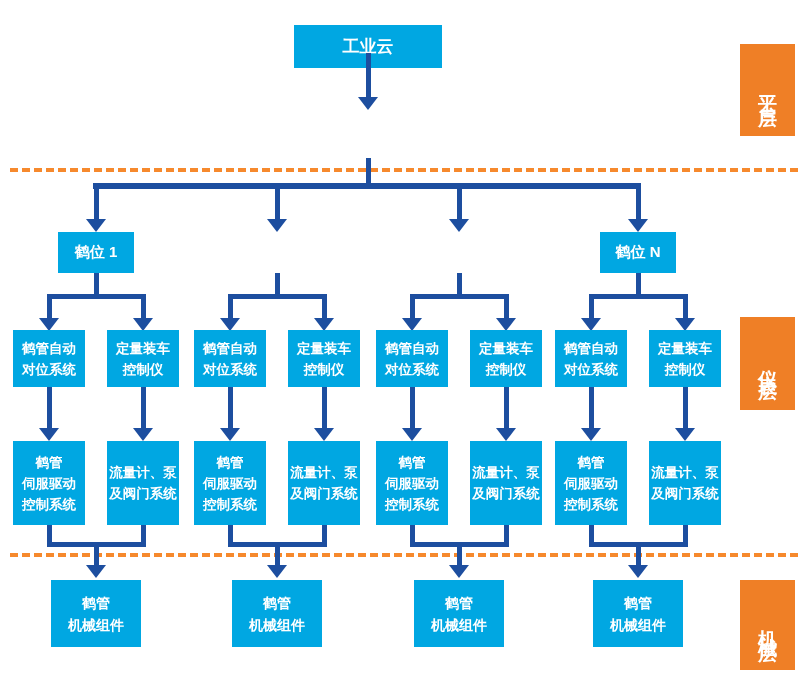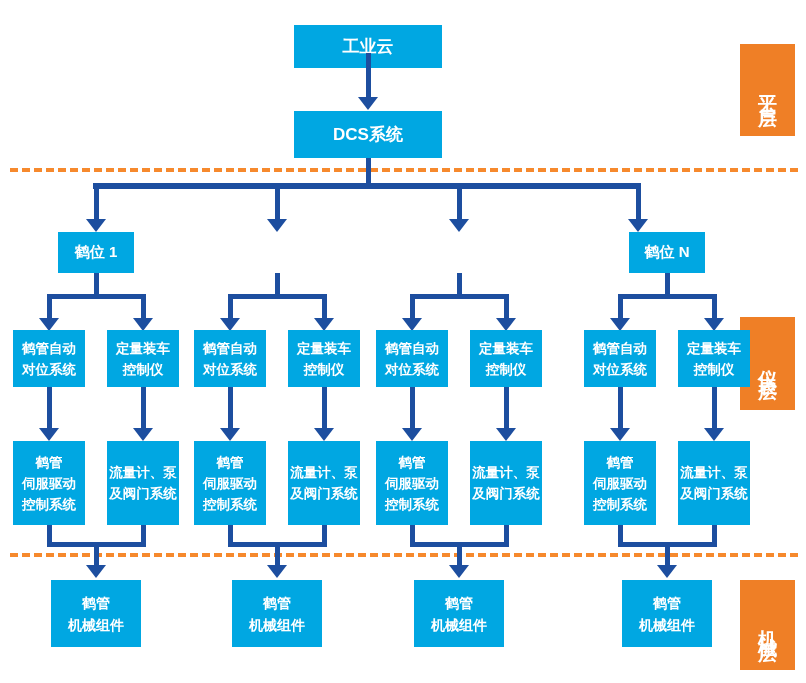--- a/index.html
+++ b/index.html
@@ -38,21 +38,20 @@
   .column{position:absolute;top:232px;width:170px;height:420px;}
 </style>
 </head>
 <body>
 
 <div class="stage">
 
   <div class="cbox big" style="left:294px;top:25px">工业云</div>
   <div class="vline" style="left:366px;top:53px;height:45px"></div>
   <div class="ah" style="left:358px;top:97px"></div>
-  <div class="cbox big" style="left:294px;top:111px;height:47px">DCS系统</div>
 
   <div class="dash" style="top:168px"></div>
 
   <div class="vline" style="left:366px;top:158px;height:27px"></div>
   <div class="hline bus" style="left:93px;top:183px;width:548px"></div>
   <div class="vline" style="left:94px;top:188px;height:32px"></div>
   <div class="vline" style="left:275px;top:188px;height:32px"></div>
   <div class="vline" style="left:457px;top:188px;height:32px"></div>
   <div class="vline" style="left:636px;top:188px;height:32px"></div>
   <div class="ah" style="left:86px;top:219px"></div>
@@ -147,21 +146,21 @@
 及阀门系统</div>
     <div class="vline" style="left:36px;top:293px;height:22px"></div>
     <div class="vline" style="left:130px;top:293px;height:22px"></div>
     <div class="hline" style="left:36px;top:310px;width:99px"></div>
     <div class="vline" style="left:83px;top:310px;height:23px"></div>
     <div class="ah" style="left:75px;top:333px"></div>
     <div class="cbox mech" style="left:40px;top:348px">鹤管
 机械组件</div>
   </div>
 
-  <div class="column" style="left:582px">
+  <div class="column" style="left:553px">
     <div class="cbox title-box">鹤位 N</div>
     <div class="vline" style="left:83px;top:41px;height:21px"></div>
     <div class="hline" style="left:36px;top:62px;width:99px"></div>
     <div class="vline" style="left:36px;top:62px;height:25px"></div>
     <div class="vline" style="left:130px;top:62px;height:25px"></div>
     <div class="ah" style="left:28px;top:86px"></div>
     <div class="ah" style="left:122px;top:86px"></div>
     <div class="cbox sub" style="left:2px;top:98px">鹤管自动
 对位系统</div>
     <div class="cbox sub" style="left:96px;top:98px">定量装车

